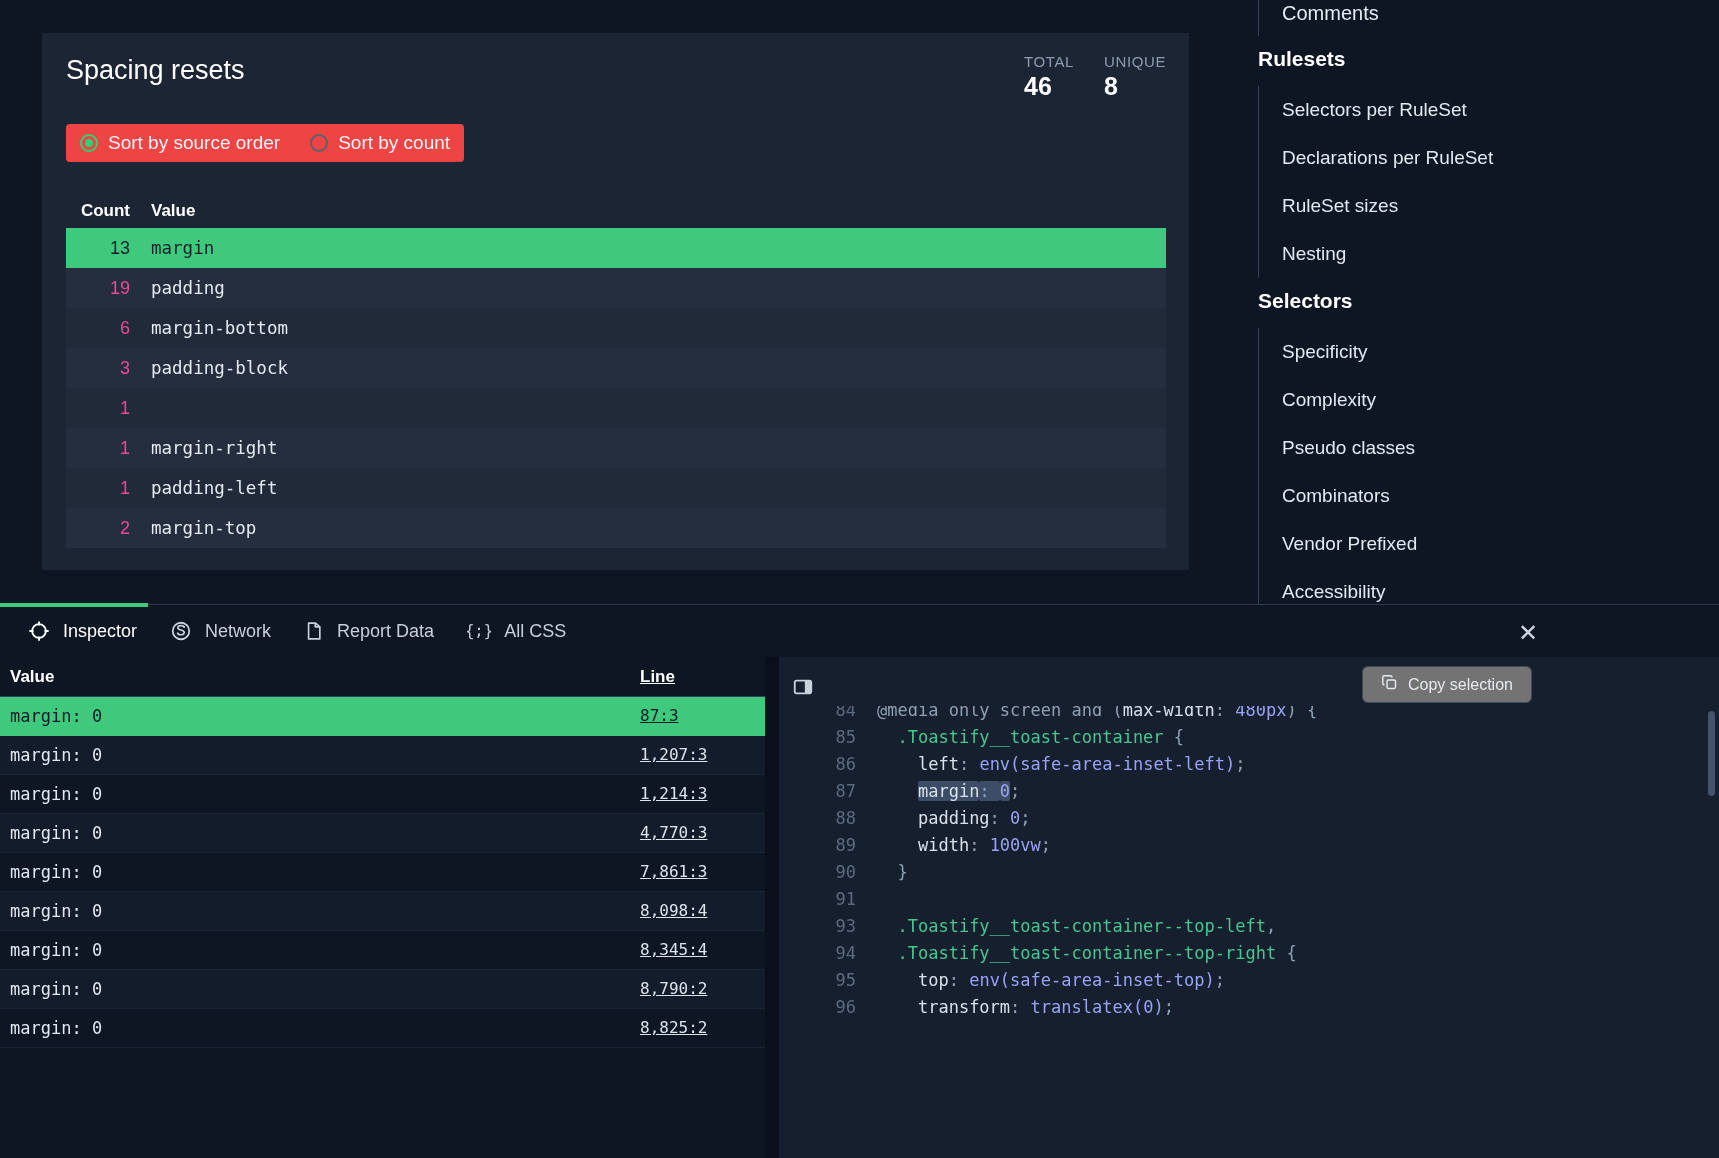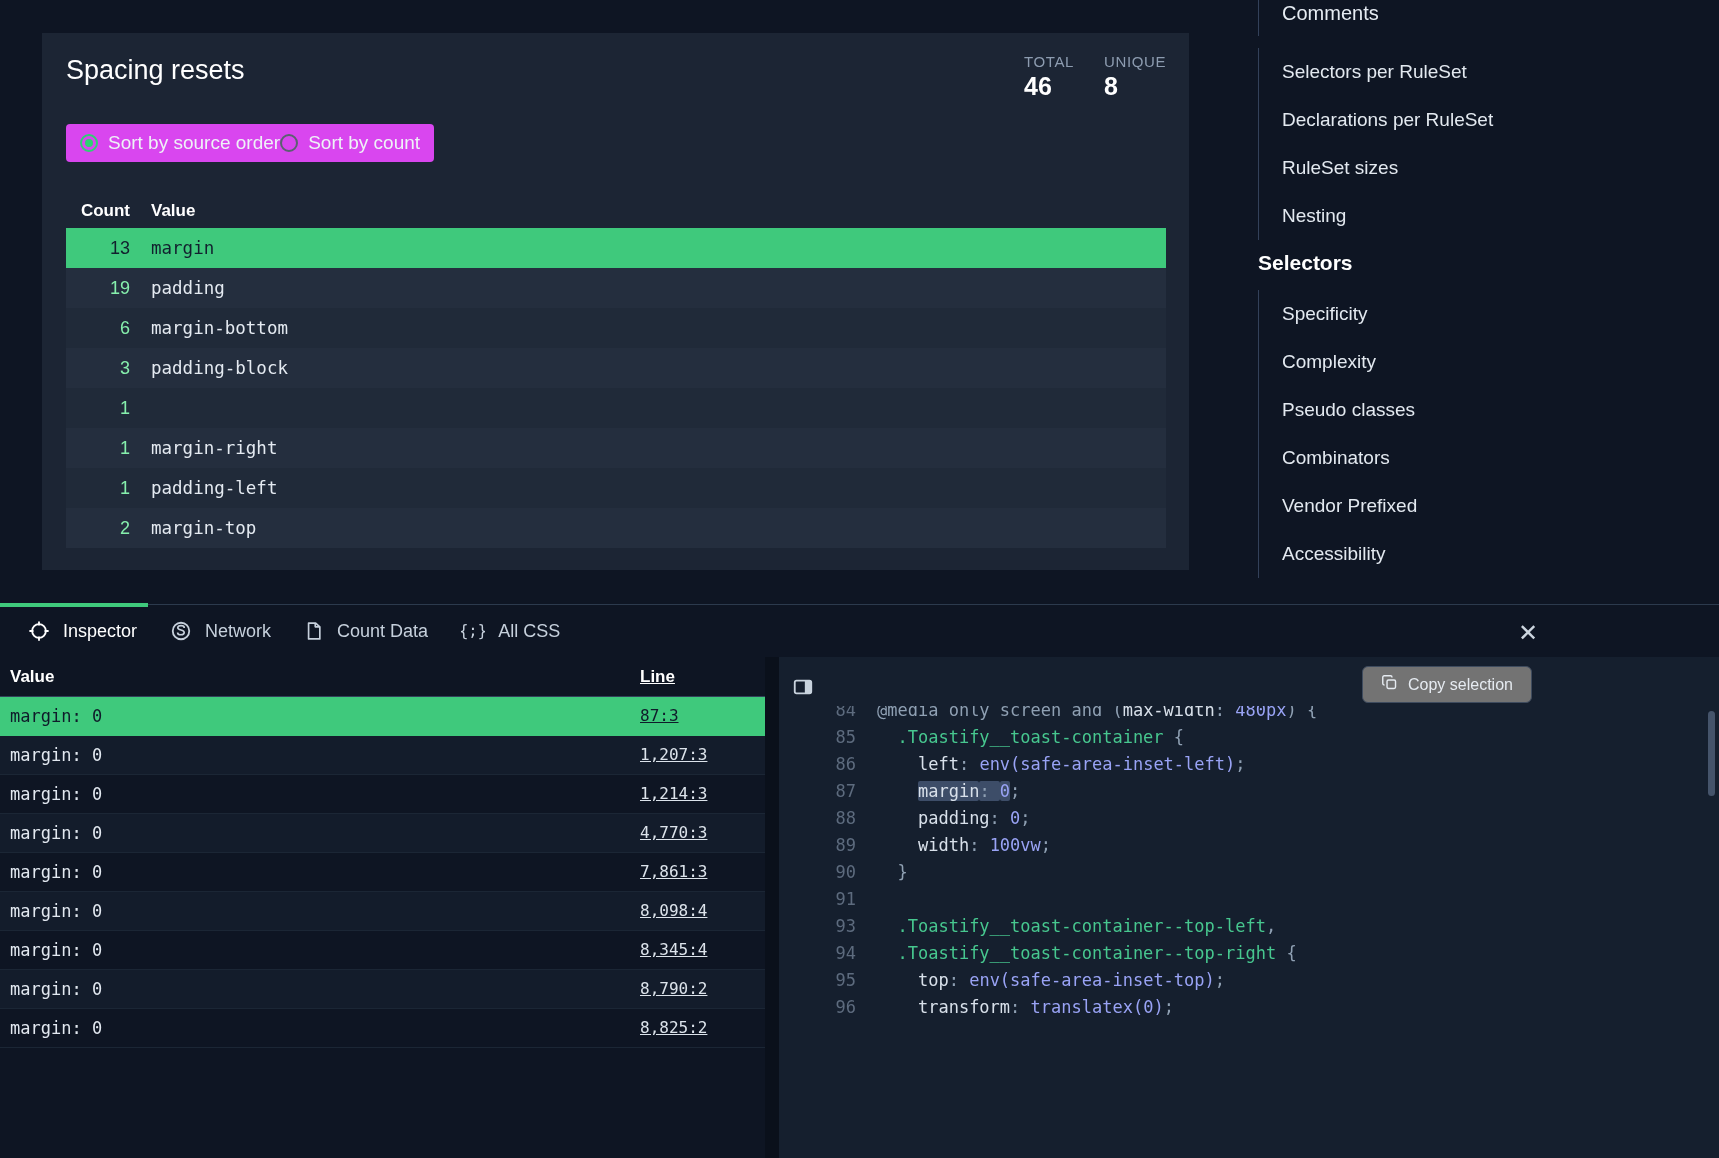--- a/index.html
+++ b/index.html
@@ -8,32 +8,32 @@
     width:1719px;height:1158px;position:relative;overflow:hidden;
     background:#0e1523;color:#e2e8f0;
     font-family:"Liberation Sans",sans-serif;
   }
   
   .card{position:absolute;left:42px;top:33px;width:1147px;height:537px;background:#1c2534;border-radius:0}
   .card-title{position:absolute;left:24px;top:22px;font-size:27px;font-weight:500;color:#fff}
   .stats{position:absolute;top:20px;right:23px;display:flex;gap:30px}
   .stat .lbl{font-size:15px;color:#8d9cb0;letter-spacing:.6px;font-weight:500}
   .stat .num{font-size:25px;font-weight:700;color:#fff;margin-top:2px}
-  .radio-box{position:absolute;left:24px;top:91px;height:38px;display:inline-flex;align-items:center;background:#d946ef;border-radius:4px;padding:16px 14px}
+  .radio-box{position:absolute;left:24px;top:91px;height:38px;display:inline-flex;align-items:center;gap:30px;background:#ef4444;border-radius:4px;padding:16px 14px}
   .radio-opt{display:flex;align-items:center;gap:10px;font-size:19px;color:#eef2f7;cursor:pointer}
   .rdot{width:18px;height:18px;border-radius:50%;position:relative;flex:0 0 auto}
   .rdot.on{border:2px solid #2ed173}
   .rdot.on::after{content:"";position:absolute;left:3px;top:3px;width:8px;height:8px;border-radius:50%;background:#2ed173}
   .rdot.off{border:2px solid #5a6170}
   .rtable{position:absolute;left:24px;top:160px;width:1100px}
   .rt-head{display:grid;grid-template-columns:64px 1fr;height:35px;align-items:center;font-weight:700;font-size:17px;color:#fff}
   .rt-head .c1{text-align:right}
   .rt-head .c2{padding-left:21px}
   .s-row{display:grid;grid-template-columns:64px 1fr;height:40px;align-items:center;font-size:18px;cursor:pointer}
-  .s-row .c1{text-align:right;color:#86efac}
+  .s-row .c1{text-align:right;color:#ec4899}
   .s-row .c2{padding-left:21px;font-family:"DejaVu Sans Mono",monospace;font-size:17.5px;color:#e4eaf1}
   .s-row.dark{background:#202a39}
   .s-row.light{background:#242e3e}
   .s-row.hl{background:#3fc97c}
   .s-row.hl .c1,.s-row.hl .c2{color:#12202e}
   
   .sidebar{position:absolute;left:1258px;top:0;width:461px;height:604px;overflow:hidden}
   .sb-partial{margin-top:-10px;height:46px;display:flex;align-items:center;border-left:1px solid #33415a;padding-left:23px;font-size:20px;color:#e6ecf3;cursor:pointer}
   .sb-head{margin-top:8px;height:30px;display:flex;align-items:center;font-size:21px;font-weight:700;color:#fff}
   .sb-group{margin-top:12px;border-left:1px solid #33415a}
@@ -137,20 +137,21 @@
         <div class="s-row light">
           <div class="c1">2</div>
           <div class="c2">margin-top</div>
         </div>
       </div>
   </div>
 </div>
 
 <div class="sidebar">
   <div class="sb-partial">Comments</div>
+<div class="sb-head">Rulesets</div>
     <div class="sb-group">
       <div class="sb-item">Selectors per RuleSet</div>
       <div class="sb-item">Declarations per RuleSet</div>
       <div class="sb-item">RuleSet sizes</div>
       <div class="sb-item">Nesting</div>
     </div>
     <div class="sb-head">Selectors</div>
     <div class="sb-group">
       <div class="sb-item">Specificity</div>
       <div class="sb-item">Complexity</div>
@@ -182,21 +183,21 @@
         </span>
         <span>Network</span>
       </div>
       <div class="tab">
         <span>
           <svg viewBox="0 0 24 24" width="20" height="22">
             <path d="M5.5 2.5h8.5L19 7v14.5H5.5z" fill="none" stroke="currentColor" stroke-width="2" stroke-linejoin="round"></path>
             <path d="M13.5 2.5V7H19" fill="none" stroke="currentColor" stroke-width="2" stroke-linejoin="round"></path>
           </svg>
         </span>
-        <span>Count Data</span>
+        <span>Report Data</span>
       </div>
       <div class="tab">
         <span>
           <svg viewBox="0 0 26 24" width="24" height="22">
             <text x="13" y="17.5" text-anchor="middle" font-size="17" font-family="DejaVu Sans Mono, monospace" fill="currentColor">{;}</text>
           </svg>
         </span>
         <span>All CSS</span>
       </div>
     </div>

